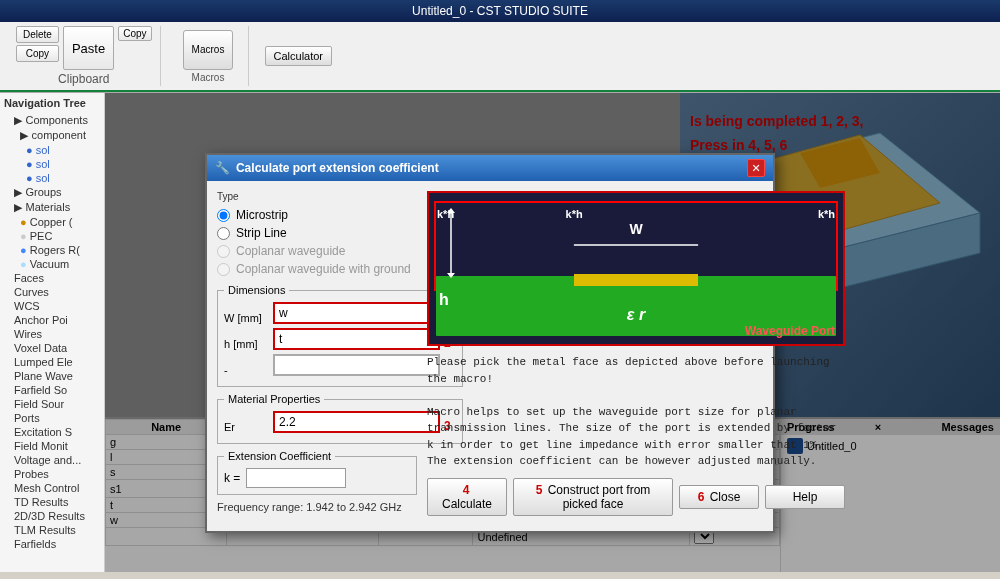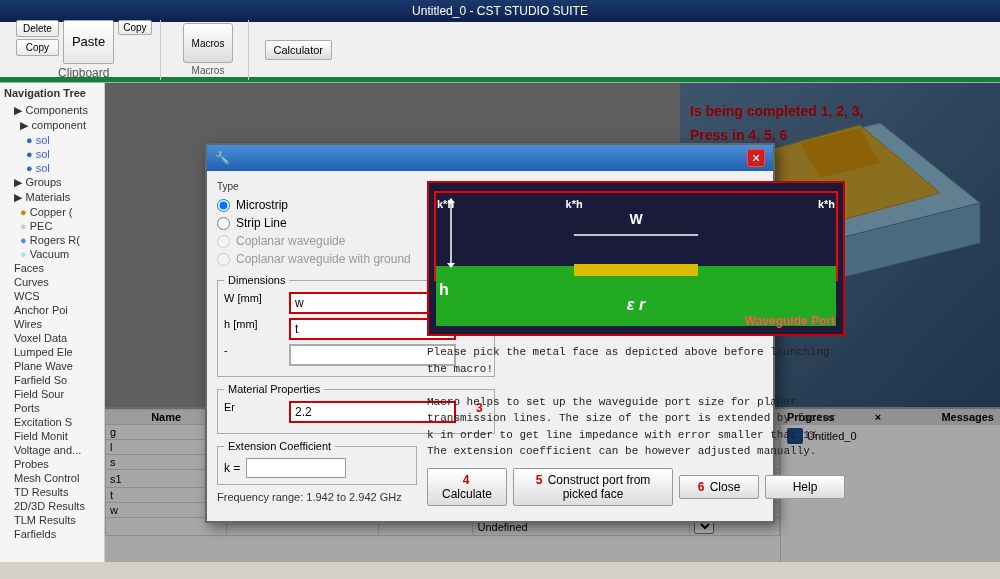--- a/index.html
+++ b/index.html
@@ -6,21 +6,21 @@
     body { font-family: 'Segoe UI', Arial, sans-serif; font-size: 12px; background: #d4d0c8; overflow: hidden; width: 1000px; height: 579px; }
 
     
     .title-bar { background: linear-gradient(to bottom, #1a3a6b, #0d2050); color: white; height: 22px; display: flex; align-items: center; justify-content: center; font-size: 12px; }
 
     
     .ribbon { background: #f0f0f0; border-bottom: 1px solid #aaa; }
     .ribbon-tabs { display: flex; background: #d4d0c8; }
     .ribbon-tab { padding: 4px 12px; font-size: 12px; cursor: pointer; border-right: 1px solid #aaa; }
     .ribbon-tab.active { background: #f0f0f0; color: #1a3a6b; font-weight: bold; border-bottom: 2px solid #f0f0f0; }
-    .ribbon-content { background: #f0f0f0; padding: 4px 8px; display: flex; align-items: center; gap: 8px; height: 60px; border-bottom: 5px solid #15803d; }
+    .ribbon-content { background: #f0f0f0; padding: 4px 8px; display: flex; align-items: center; gap: 8px; height: 70px; border-bottom: 2px solid #15803d; }
     .ribbon-group { display: flex; flex-direction: column; align-items: center; gap: 2px; padding: 0 8px; border-right: 1px solid #ccc; height: 60px; justify-content: center; }
     .ribbon-group-label { font-size: 12px; color: #555; margin-top: auto; }
     .ribbon-btn { background: linear-gradient(to bottom, #fff, #e8e8e8); border: 1px solid #aaa; padding: 2px 6px; font-size: 11px; cursor: pointer; border-radius: 2px; }
     .paste-btn { background: linear-gradient(to bottom, #fff, #e8e8e8); border: 1px solid #aaa; padding: 4px 8px; font-size: 11px; cursor: pointer; border-radius: 2px; min-width: 50px; }
     .small-btn { font-size: 10px; padding: 1px 4px; border: 1px solid #aaa; background: linear-gradient(to bottom, #fff, #e8e8e8); cursor: pointer; border-radius: 2px; }
 
     
     .main { display: flex; height: calc(579px - 22px - 78px); }
 
     
@@ -48,21 +48,21 @@
     .radio-group { display: flex; flex-direction: column; gap: 4px; margin-bottom: 8px; }
     .radio-item { display: flex; align-items: center; gap: 6px; font-size: 12px; }
     .radio-item input[type=radio] { cursor: pointer; }
 
     
     .diagram { border: 2px solid #cc0000; background: #1a1a3a; width: 100%; height: 155px; position: relative; overflow: hidden; margin-bottom: 8px; }
 
     
     .dimensions-group { border: 1px solid #aaa; padding: 6px; margin-bottom: 6px; }
     .dimensions-title { font-size: 11px; background: #f0f0f0; padding: 0 4px; margin-top: -13px; display: inline-block; }
-    .dim-row { display: flex; align-items: flex-start; gap: 20px; margin-bottom: 4px; }
+    .dim-row { display: flex; align-items: flex-end; gap: 4px; margin-bottom: 4px; }
     .dim-label { width: 45px; font-size: 11px; }
     .dim-input { flex: 1; border: 2px solid #cc0000; padding: 2px 4px; background: white; font-size: 12px; }
     .dim-num { color: #cc0000; font-weight: bold; font-size: 12px; width: 12px; }
 
     
     .material-group { border: 1px solid #aaa; padding: 6px; margin-bottom: 6px; }
     .material-title { font-size: 11px; background: #f0f0f0; padding: 0 4px; margin-top: -13px; display: inline-block; }
 
     
     .ext-group { border: 1px solid #aaa; padding: 6px; margin-bottom: 6px; }
@@ -269,20 +269,21 @@
           <span>Untitled_0</span>
         </div>
       </div>
     </div>
 
     <div class="modal-overlay">
       <div class="modal">
 
         <div class="modal-title-bar">
           <span style="margin-right:6px;">🔧</span>
+          <span style="flex:1;">Calculate port extension coefficient</span>
           <button class="modal-close">✕</button>
         </div>
 
         <div class="modal-body">
           <div class="modal-content">
 
             <div class="modal-left">
 
               <div>
                 <div class="section-label">Type</div>

